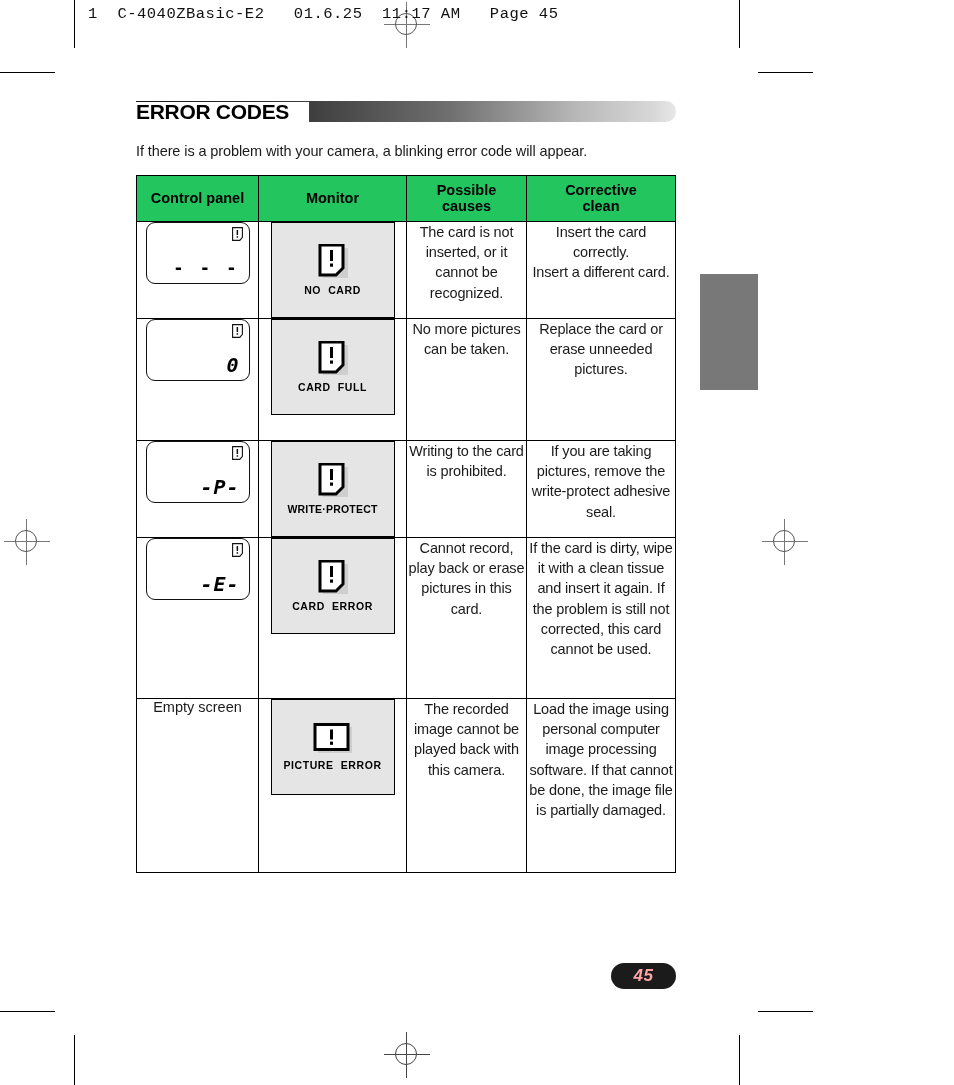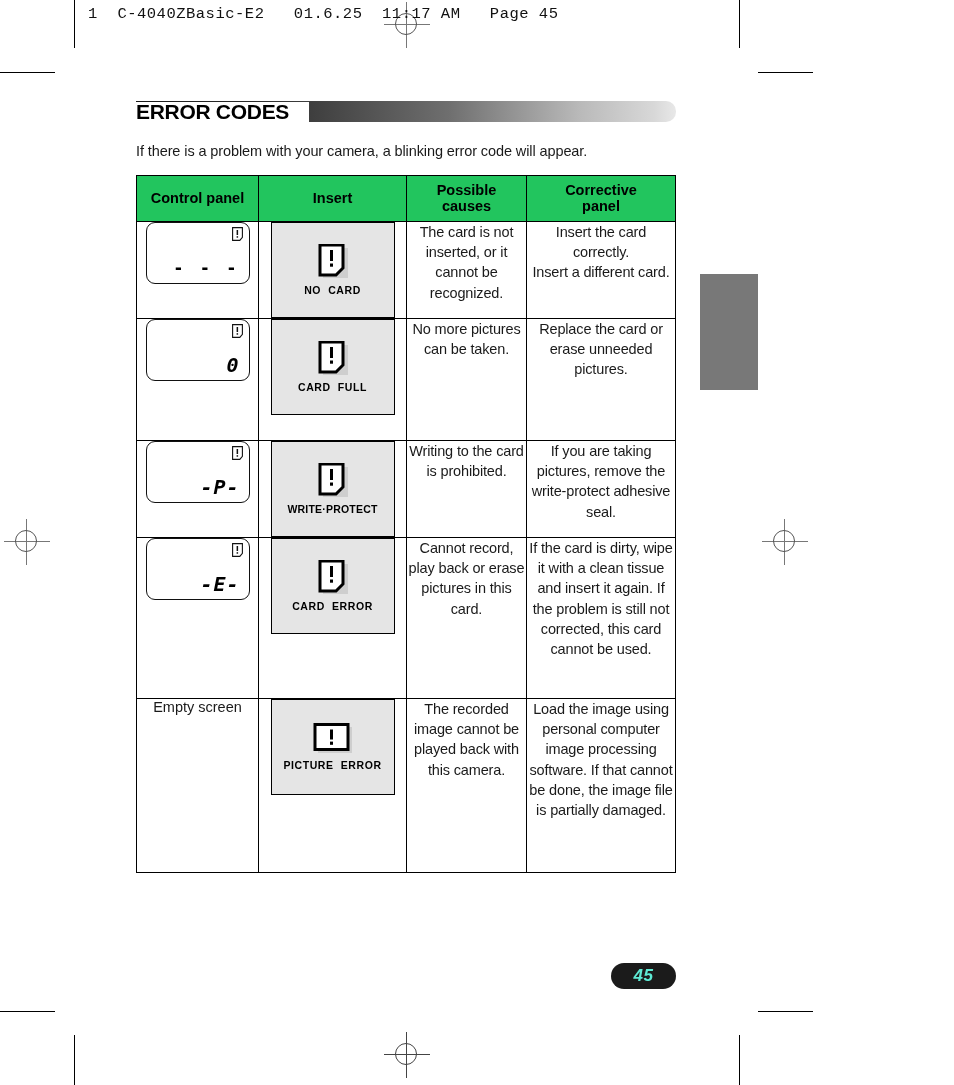--- a/index.html
+++ b/index.html
@@ -200,21 +200,21 @@
 
   
   .pagepill {
     position: absolute;
     left: 611px;
     top: 963px;
     width: 65px;
     height: 26px;
     background: #1b1b1b;
     border-radius: 13px;
-    color: #5eead4;
+    color: #fca5a5;
     font-size: 17px;
     font-weight: bold;
     font-style: italic;
     display: flex;
     align-items: center;
     justify-content: center;
     letter-spacing: 0.5px;
   }
 </style>
 </head>
@@ -265,29 +265,29 @@
       <col class="c2">
       <col class="c3">
       <col class="c4">
   </colgroup>
   <thead>
     <tr>
       <th>
         <span>Control panel</span>
       </th>
       <th>
-        <span>Insert</span>
+        <span>Monitor</span>
       </th>
       <th>
         <span>Possible</span><br>
         <span>causes</span>
       </th>
       <th>
         <span>Corrective</span><br>
-        <span>panel</span>
+        <span>clean</span>
       </th>
     </tr>
   </thead>
   <tbody>
 
     <tr style="height:97px;">
       <td class="cell-panel">
         <div class="lcd">
           <span class="cardicon">
             <svg width="11" height="14" viewBox="0 0 11 14">

